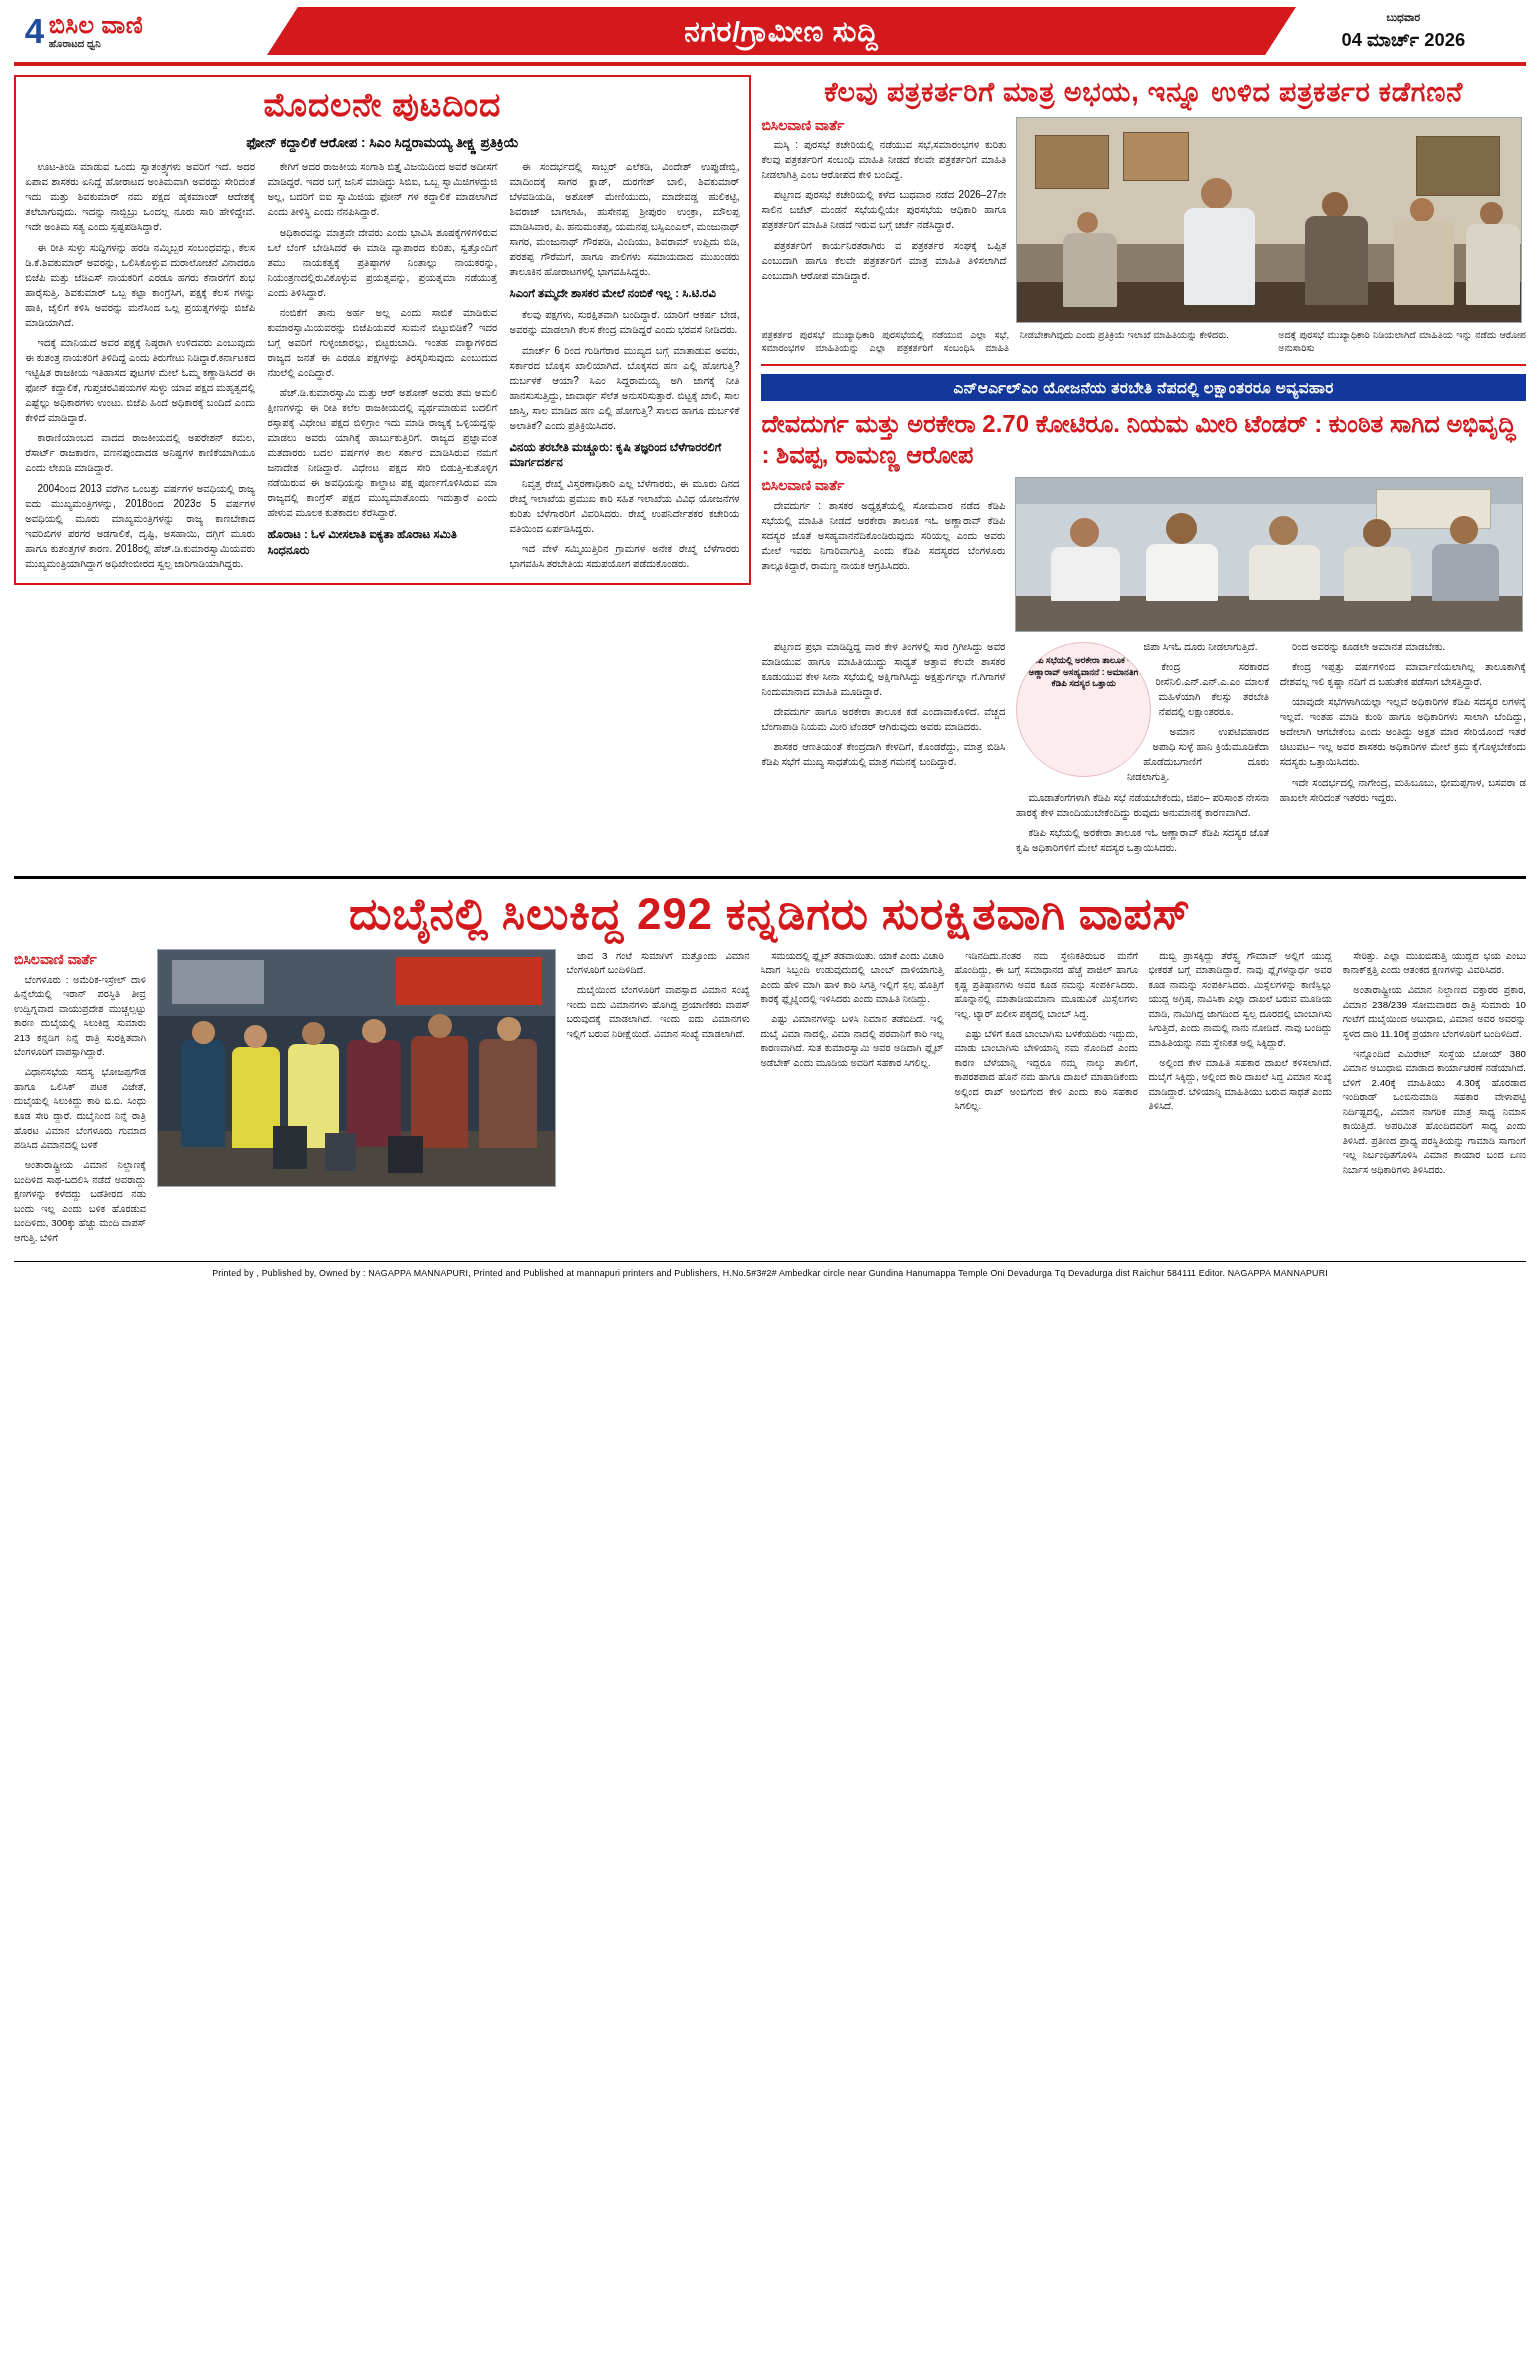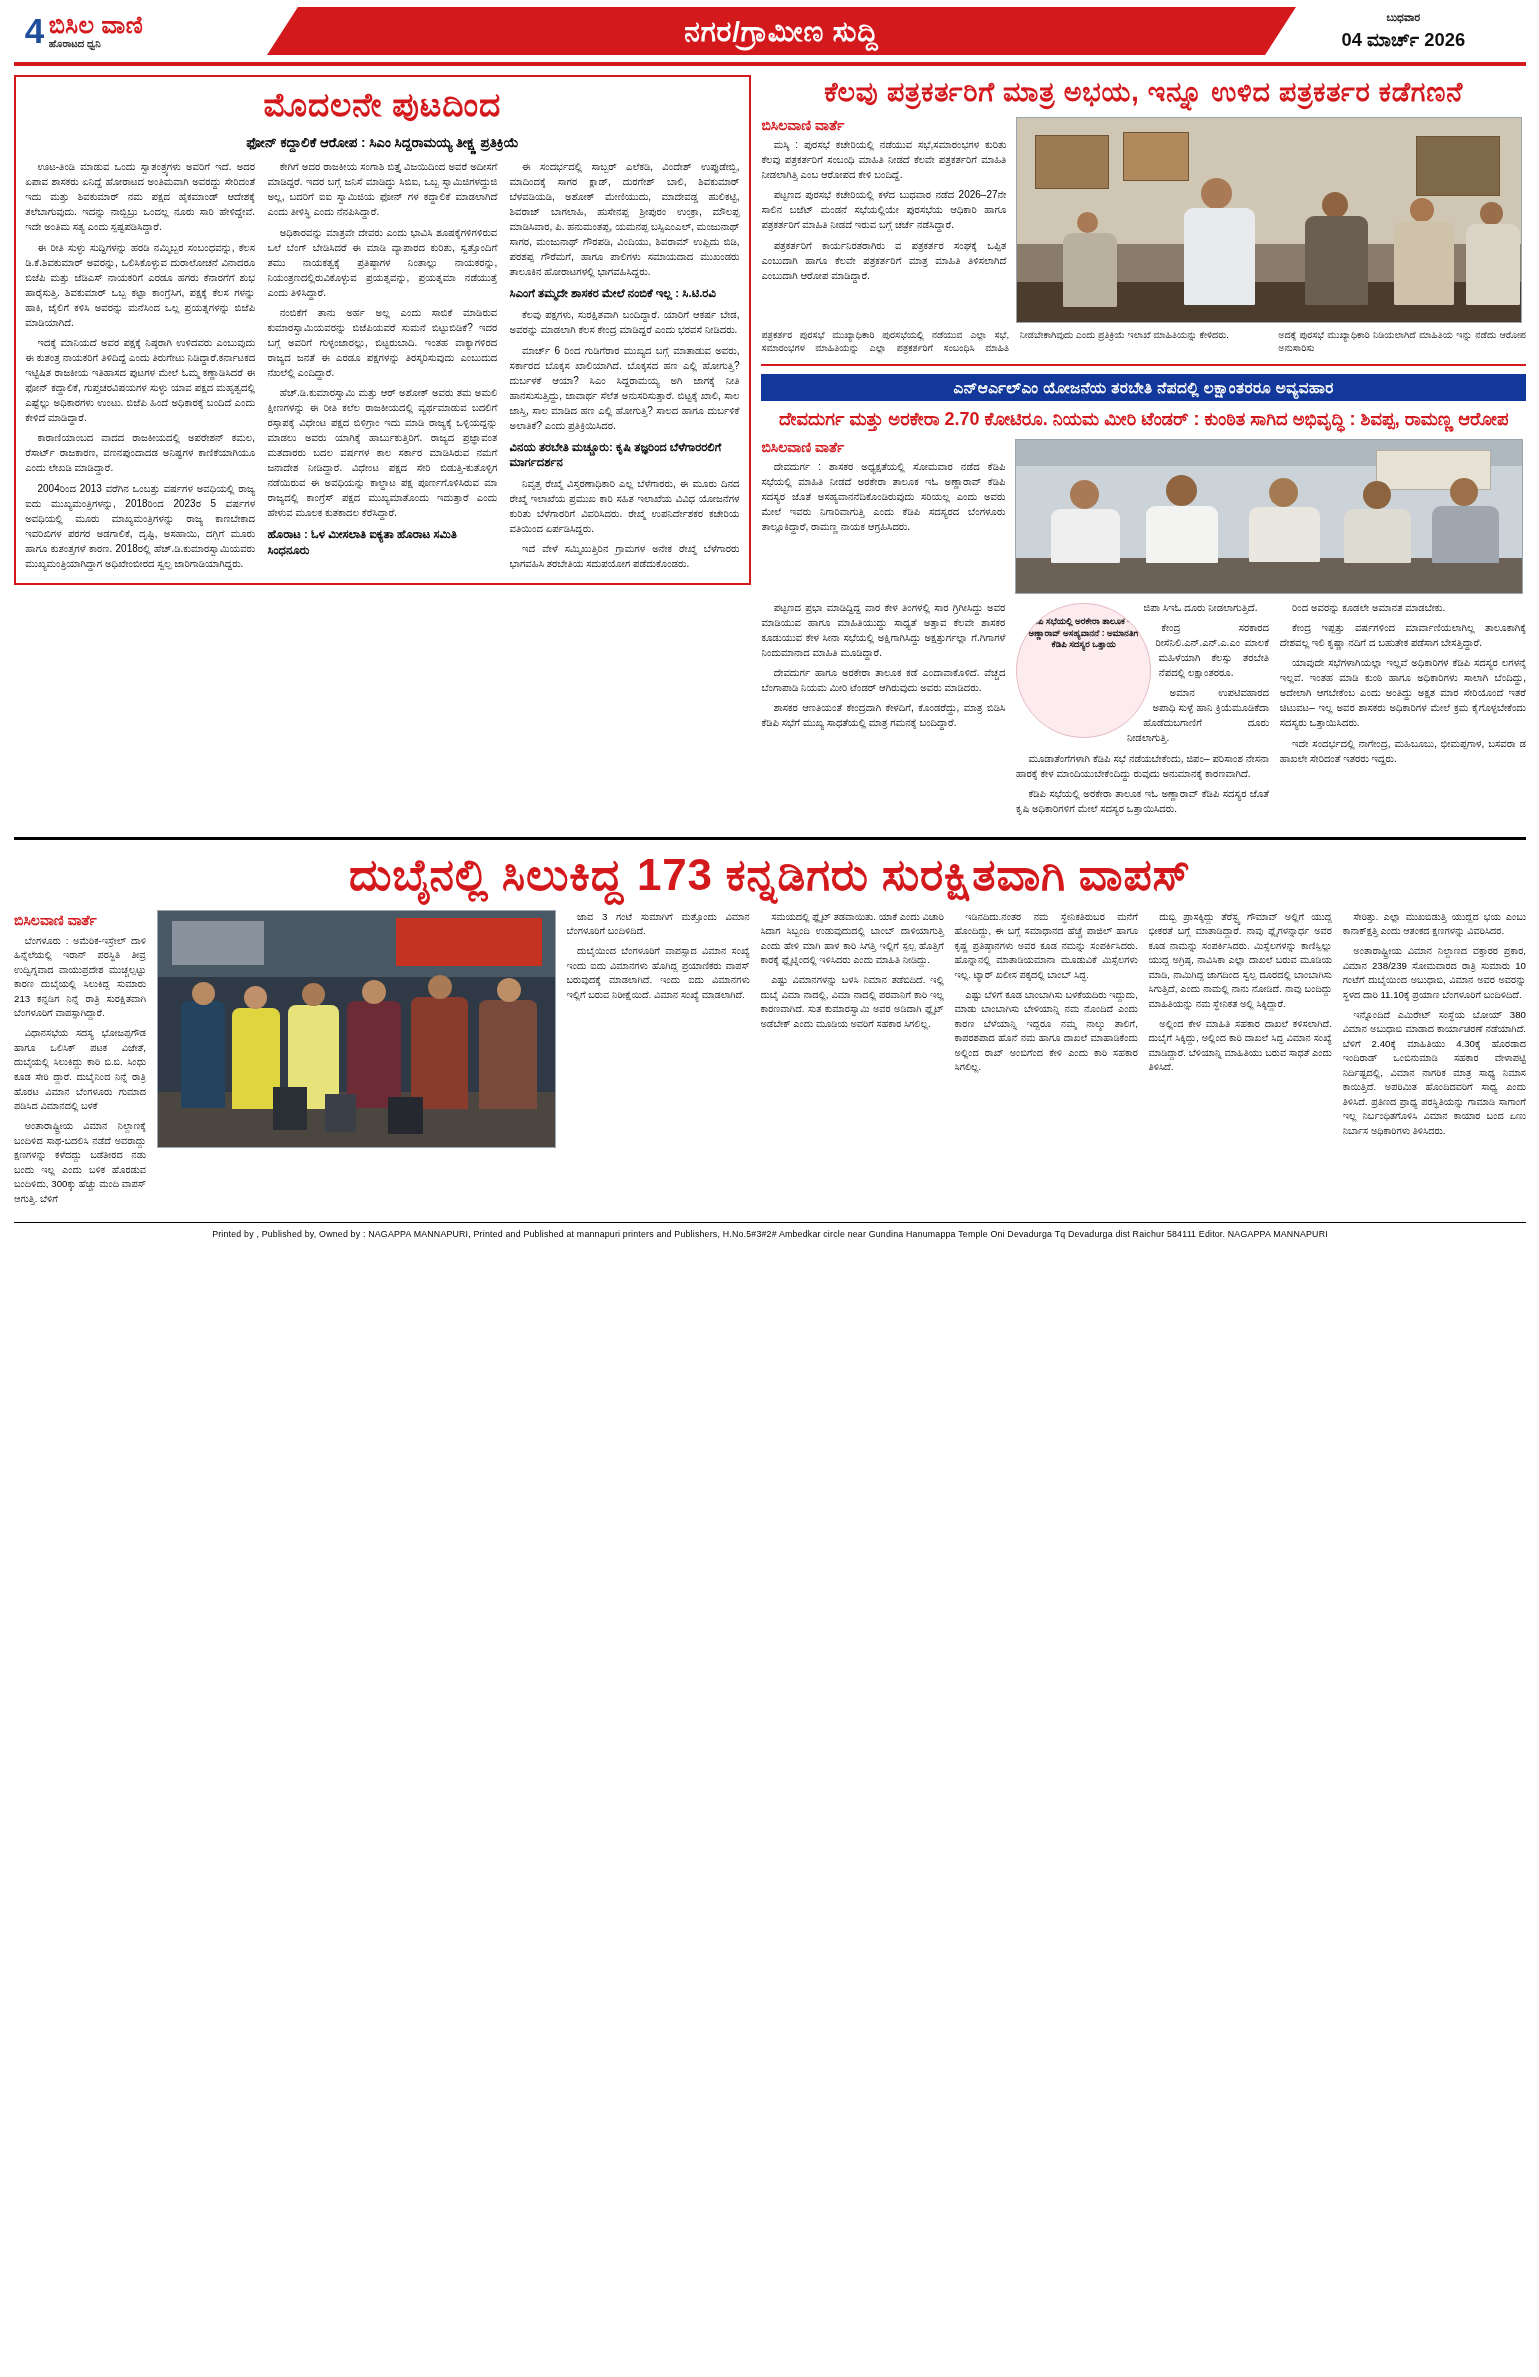--- a/index.html
+++ b/index.html
@@ -152,22 +152,22 @@
     color: #fff;
     font-weight: bold;
     font-size: 15.3px;
     text-align: center;
     padding: 4.6px 6.1px;
     letter-spacing: 0.4px;
   }
   .hl-red-mid {
     color: #d4191d;
     font-weight: bold;
-    text-align: center;
-    font-size: 18px;
+    text-align: left;
+    font-size: 24px;
     line-height: 1.3;
     margin: 7px 0 7px 0;
   }
 
   
   .bottom-area { padding-top: 10.7px; }
   .rule-thick { border-top: 3.1px solid #000; margin: 4.6px 0 0 0; }
   .hl-bottom {
     color: #d4191d;
     font-weight: bold;
@@ -374,21 +374,21 @@
             <p class="tx">ಯಾವುದೇ ಸಭೆಗಳಾಗಿಯಲ್ಲಾ ಇಲ್ಲವೆ ಅಧಿಕಾರಿಗಳ ಕೆಡಿಪಿ ಸದಸ್ಯರ ಲಗಳನ್ಕೆ ಇಲ್ಲವೆ. ಇಂತಹ ಮಾಡಿ ಕುಂಠಿ ಹಾಗೂ ಅಧಿಕಾರಿಗಳು ಸಾಲಾಗಿ ಬೆಂದಿದ್ದು, ಅದೇಲಾಗಿ ಆಗಬೇಕೆಂಬ ಎಂದು ಅಂತಿದ್ದು ಅಕ್ಷತ ಮಾರ ಸೇರಿಯೊಂದೆ ಇತರೆ ಚಿಟುವಟ– ಇಲ್ಲ ಅವರ ಶಾಸಕರು ಅಧಿಕಾರಿಗಳ ಮೇಲೆ ಕ್ರಮ ಕೈಗೊಳ್ಳಬೇಕೆಂದು ಸದಸ್ಯರು ಒತ್ತಾಯಿಸಿದರು.</p>
             <p class="tx">ಇದೇ ಸಂದರ್ಭದಲ್ಲಿ ನಾಗೇಂದ್ರ, ಮಹಿಬೂಬು, ಭೀಮಪ್ಪಗಾಳ, ಬಸವರಾ ಡ ಹಾಖಲೇ ಸೇರಿದಂತೆ ಇತರರು ಇದ್ದರು.</p>
           </div>
         </div>
       </div>
     </div>
   </div>
 
   <div class="bottom-area">
     <div class="rule-thick"></div>
-    <div class="hl-bottom">ದುಬೈನಲ್ಲಿ ಸಿಲುಕಿದ್ದ 173 ಕನ್ನಡಿಗರು ಸುರಕ್ಷಿತವಾಗಿ ವಾಪಸ್</div>
+    <div class="hl-bottom">ದುಬೈನಲ್ಲಿ ಸಿಲುಕಿದ್ದ 292 ಕನ್ನಡಿಗರು ಸುರಕ್ಷಿತವಾಗಿ ವಾಪಸ್</div>
 
     <div class="bottom-grid">
 
       <div class="bcol w1">
         <div class="byline">ಬಿಸಿಲವಾಣಿ ವಾರ್ತೆ</div>
         <p>ಬೆಂಗಳೂರು : ಅಮೆರಿಕ-ಇಸ್ರೇಲ್ ದಾಳಿ ಹಿನ್ನೆಲೆಯಲ್ಲಿ ಇರಾನ್ ಪರಸ್ಥಿತಿ ತೀವ್ರ ಉದ್ವಿಗ್ನವಾದ ವಾಯುಪ್ರದೇಶ ಮುಚ್ಚಲ್ಪಟ್ಟು ಕಾರಣ ದುಬೈಯಲ್ಲಿ ಸಿಲುಕಿದ್ದ ಸುಮಾರು 213 ಕನ್ನಡಿಗ ನಿನ್ನೆ ರಾತ್ರಿ ಸುರಕ್ಷಿತವಾಗಿ ಬೆಂಗಳೂರಿಗೆ ವಾಪಸ್ಸಾಗಿದ್ದಾರೆ.</p>
         <p>ವಿಧಾನಸಭೆಯ ಸದಸ್ಯ ಭೋಜಪ್ಪಗೌಡ ಹಾಗೂ ಒಲಿಸಿಕ್ ಪಟಕ ವಿಜೇತೆ, ದುಬೈಯಲ್ಲಿ ಸಿಲುಕಿದ್ದು ಕಾರಿ ಬಿ.ಬಿ. ಸಿಂಧು ಕೂಡ ಸೇರಿ ದ್ದಾರೆ. ದುಬೈನಿಂದ ನಿನ್ನೆ ರಾತ್ರಿ ಹೊರಟ ವಿಮಾನ ಬೆಂಗಳೂರು ಗುಮಾದ ಪಡಿಸಿದ ವಿಮಾನದಲ್ಲಿ ಬಳಕೆ</p>
         <p>ಅಂತಾರಾಷ್ಟ್ರೀಯ ವಿಮಾನ ನಿಲ್ದಾಣಕ್ಕೆ ಬಂದಿಳಿದ ಸಾಥ-ಬದಲಿಸಿ ನಡೆದೆ ಅವರಾದ್ದು ಕ್ಷಣಗಳನ್ನು ಕಳೆದದ್ದು ಬಡೆತೀರದ ನಡು ಬಂದು ಇಲ್ಲ ಎಂದು ಬಳಿಕ ಹೊರಡುವ ಬಂದಿಳಿದು, 300ಕ್ಕು ಹೆಚ್ಚು ಮಂದಿ ವಾಪಸ್ ಆಗುತ್ತಿ. ಬೆಳಿಗೆ</p>
       </div>
 

